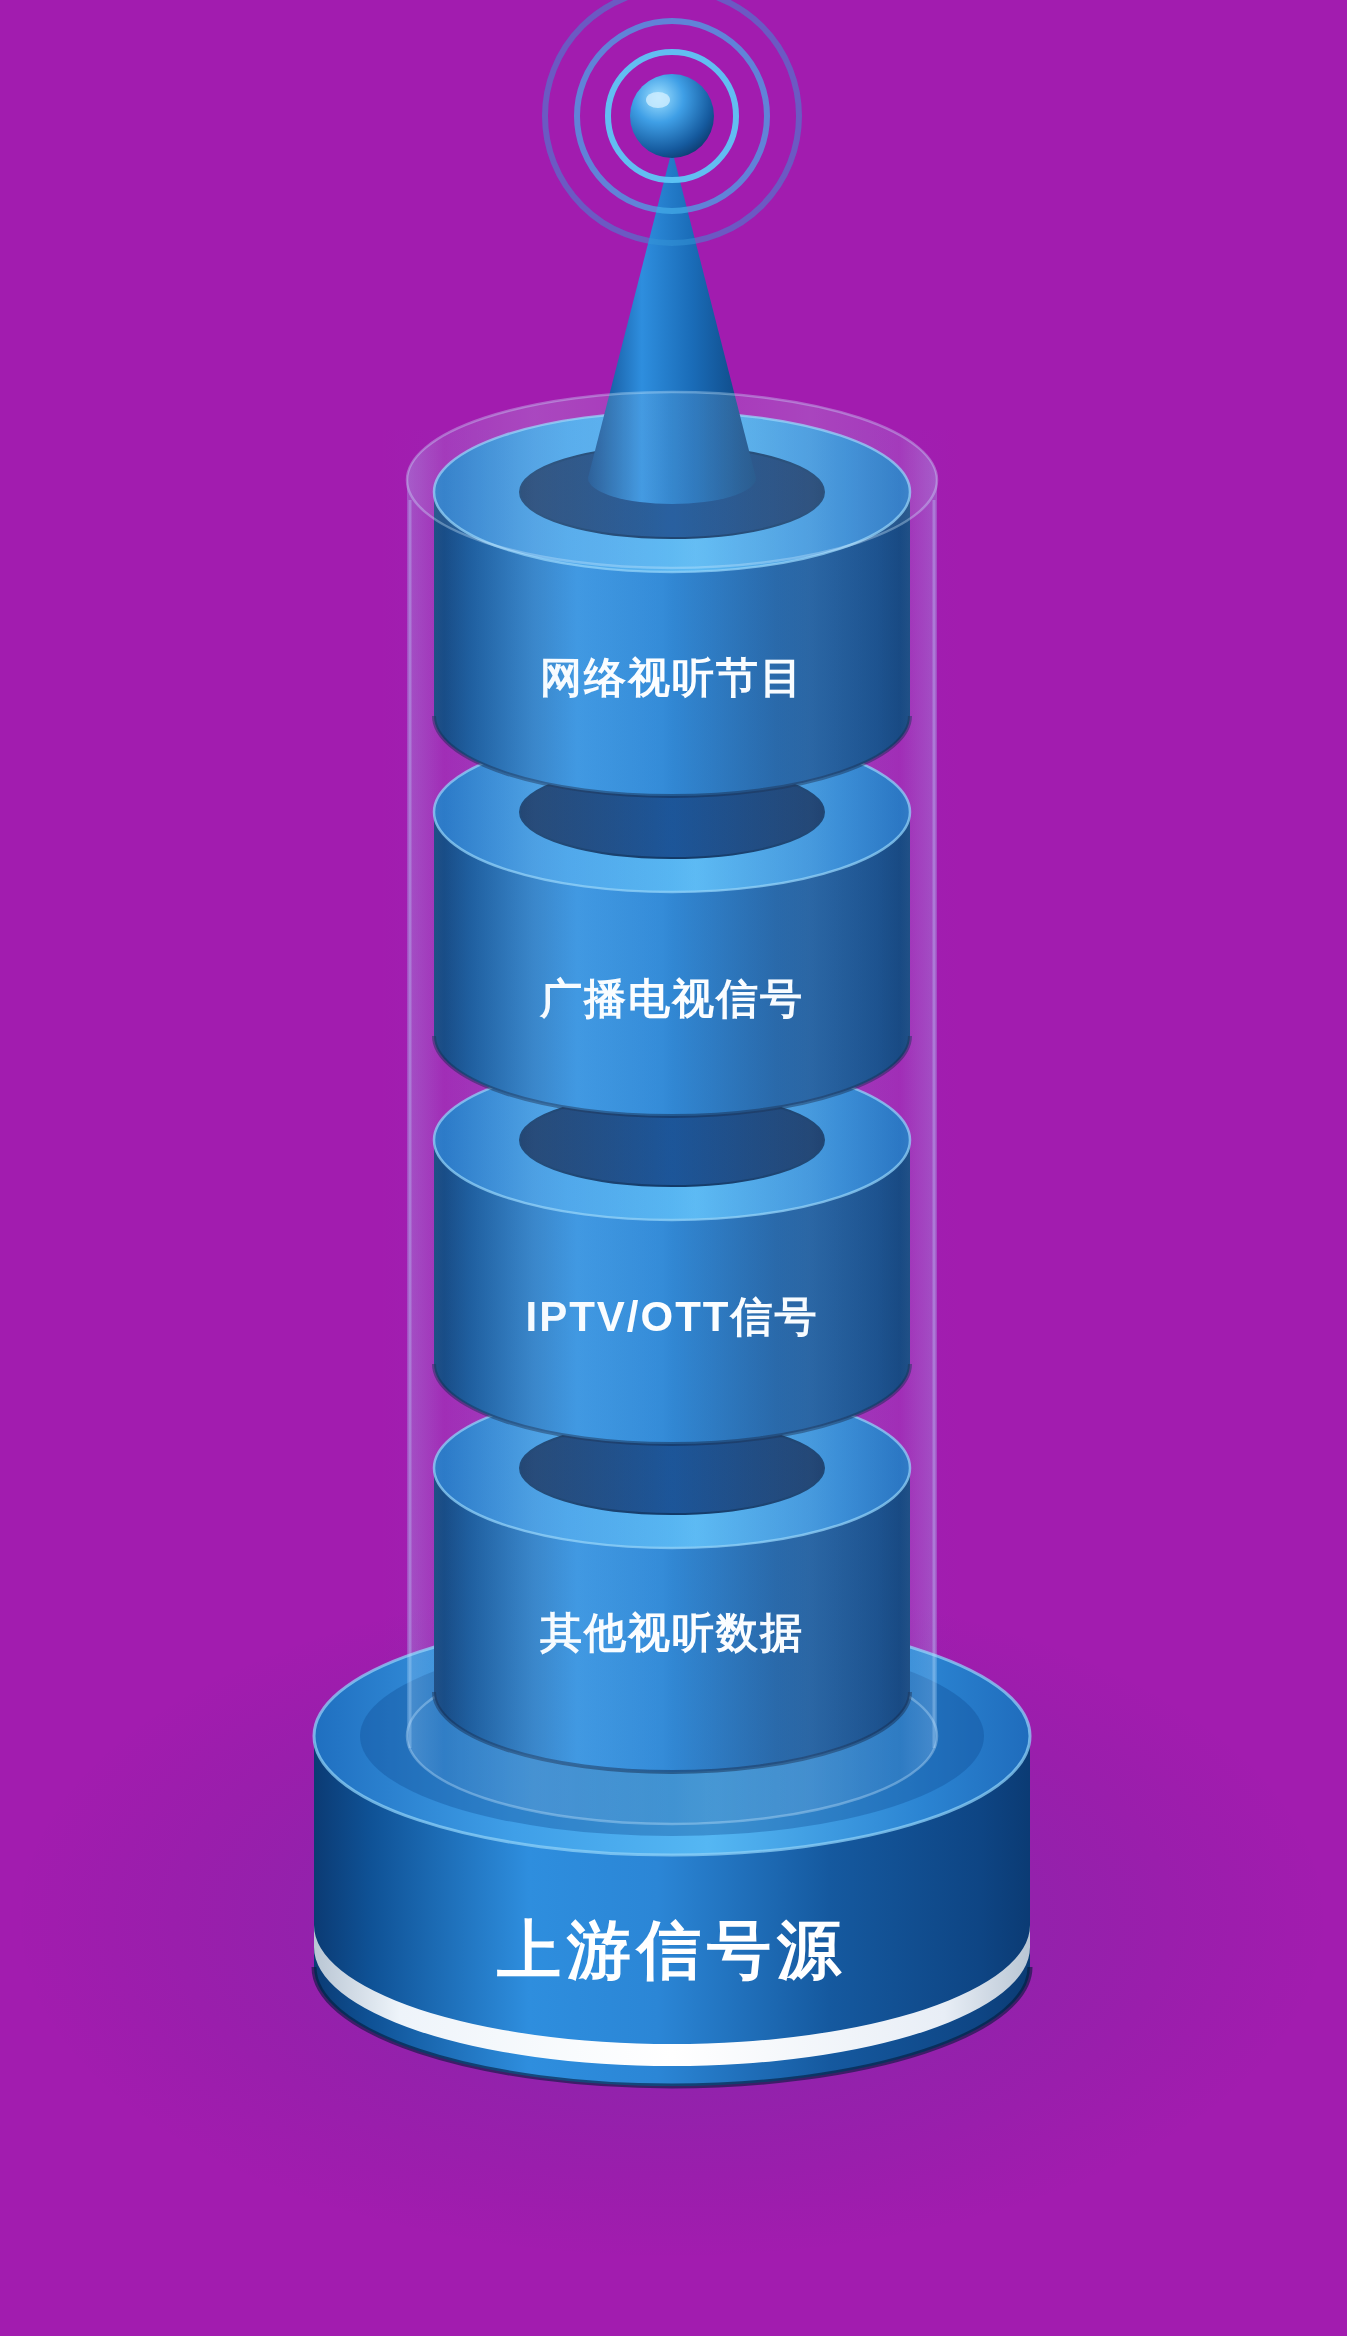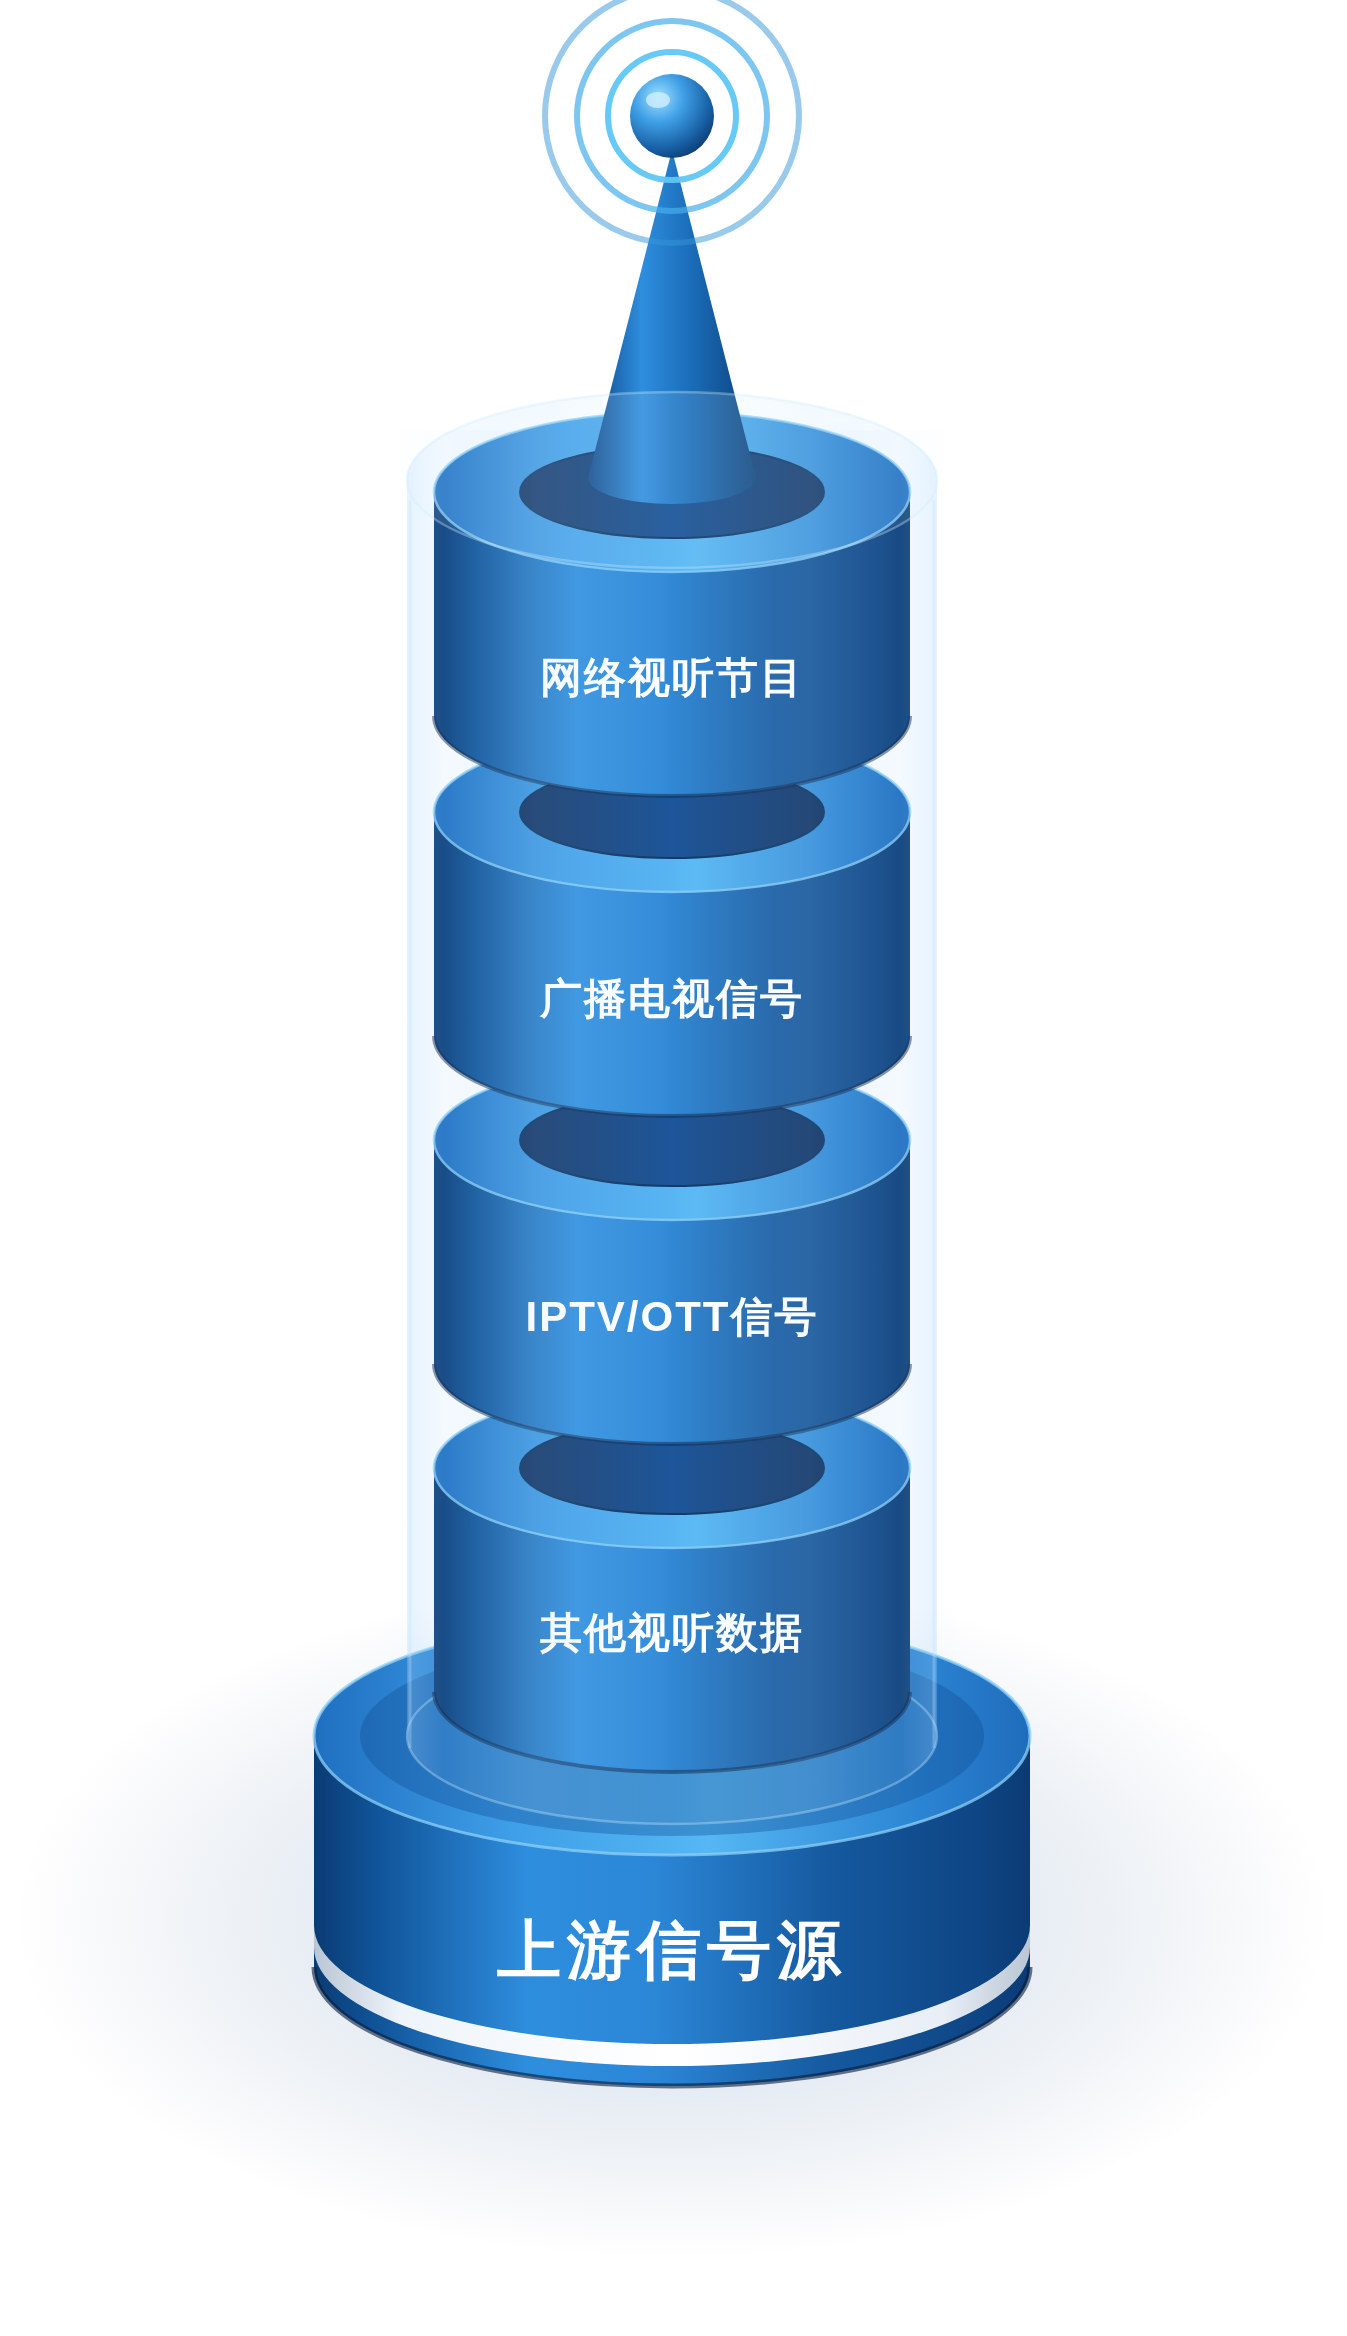--- a/index.html
+++ b/index.html
@@ -4,21 +4,21 @@
 <style>
   html, body {
     margin: 0;
     padding: 0;
     background: #000000;
   }
   .stage {
     position: relative;
     width: 1347px;
     height: 2336px;
-    background: #ffffff;
+    background: #a21caf;
     overflow: hidden;
   }
   .stage svg { display: block; }
   text {
     font-family: "Liberation Sans", "DejaVu Sans", sans-serif;
     fill: #ffffff;
   }
   .layer-label {
     font-size: 42px;
     font-weight: 700;

